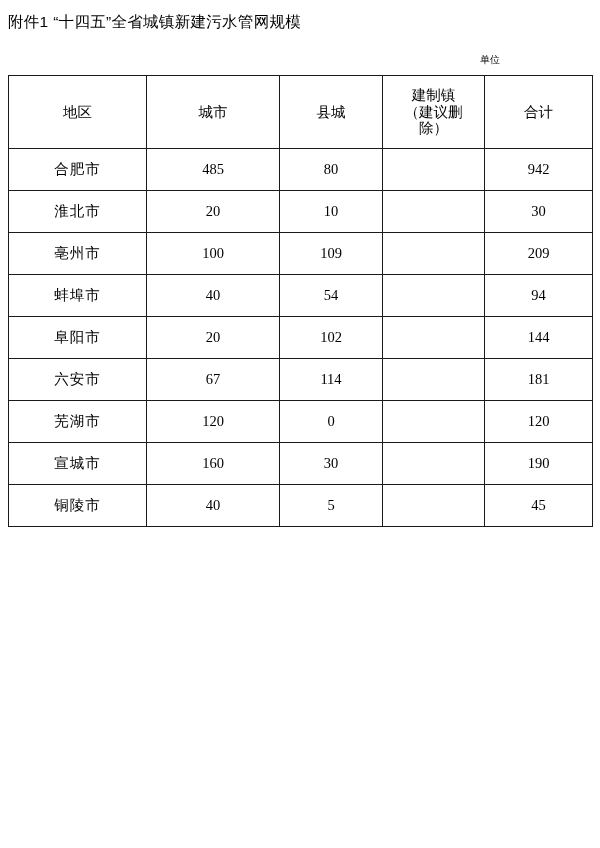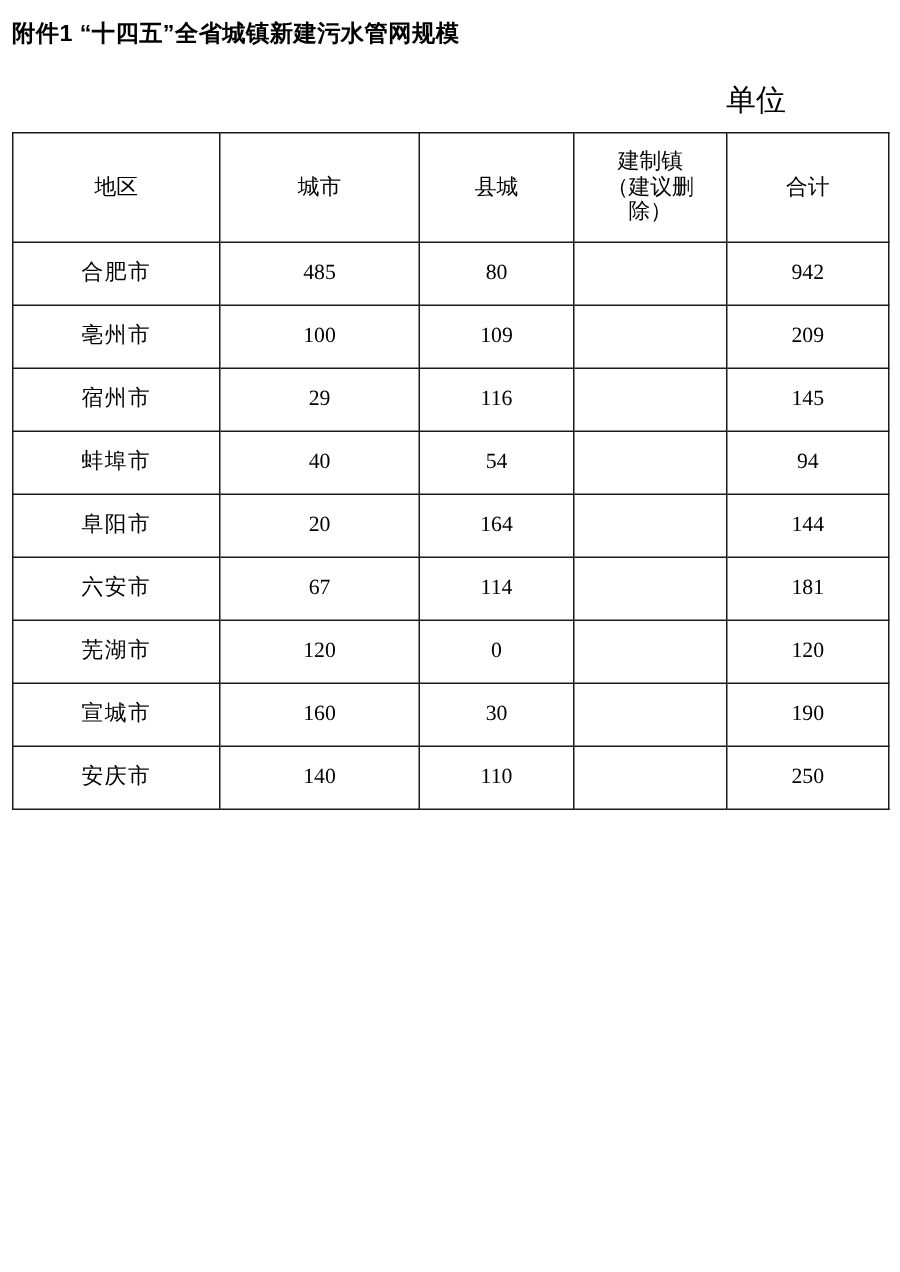--- a/index.html
+++ b/index.html
@@ -17,31 +17,31 @@
   }
   .page {
     width: 600px;
     height: 848px;
     box-sizing: border-box;
     padding: 0;
     position: relative;
   }
   .doc-title {
     font-family: "Liberation Sans", "DejaVu Sans", sans-serif;
-    font-weight: bold;
+    font-weight: normal;
     font-size: 15.5px;
     letter-spacing: 0.3px;
     margin: 12px 0 0 8px;
     white-space: nowrap;
   }
   .unit-row {
     margin: 20px 0 8px 0;
-    padding-right: 76px;
+    padding-right: 100px;
     text-align: right;
-    font-size: 20px;
+    font-size: 10px;
     font-family: "Liberation Serif", "DejaVu Serif", serif;
   }
   table.data-table {
     border-collapse: collapse;
     margin: 0 8px 0 8px;
     width: 584px;
     table-layout: fixed;
   }
   table.data-table td, table.data-table th {
     border: 1px solid #1a1a1a;
@@ -104,44 +104,44 @@
     </thead>
     <tbody>
       <tr>
         <td class="region-cell">合肥市</td>
         <td>485</td>
         <td>80</td>
         <td></td>
         <td>942</td>
       </tr>
       <tr>
+        <td class="region-cell">淮北市</td>
+        <td>20</td>
+        <td>10</td>
+        <td></td>
+        <td>30</td>
+      </tr>
+      <tr>
         <td class="region-cell">亳州市</td>
         <td>100</td>
         <td>109</td>
         <td></td>
         <td>209</td>
-      </tr>
-      <tr>
-        <td class="region-cell">宿州市</td>
-        <td>29</td>
-        <td>116</td>
-        <td></td>
-        <td>145</td>
       </tr>
       <tr>
         <td class="region-cell">蚌埠市</td>
         <td>40</td>
         <td>54</td>
         <td></td>
         <td>94</td>
       </tr>
       <tr>
         <td class="region-cell">阜阳市</td>
         <td>20</td>
-        <td>164</td>
+        <td>102</td>
         <td></td>
         <td>144</td>
       </tr>
       <tr>
         <td class="region-cell">六安市</td>
         <td>67</td>
         <td>114</td>
         <td></td>
         <td>181</td>
       </tr>
@@ -153,22 +153,22 @@
         <td>120</td>
       </tr>
       <tr>
         <td class="region-cell">宣城市</td>
         <td>160</td>
         <td>30</td>
         <td></td>
         <td>190</td>
       </tr>
       <tr>
-        <td class="region-cell">安庆市</td>
-        <td>140</td>
-        <td>110</td>
+        <td class="region-cell">铜陵市</td>
+        <td>40</td>
+        <td>5</td>
         <td></td>
-        <td>250</td>
+        <td>45</td>
       </tr>
     </tbody>
   </table>
 
 </div>
 
 </body></html>

